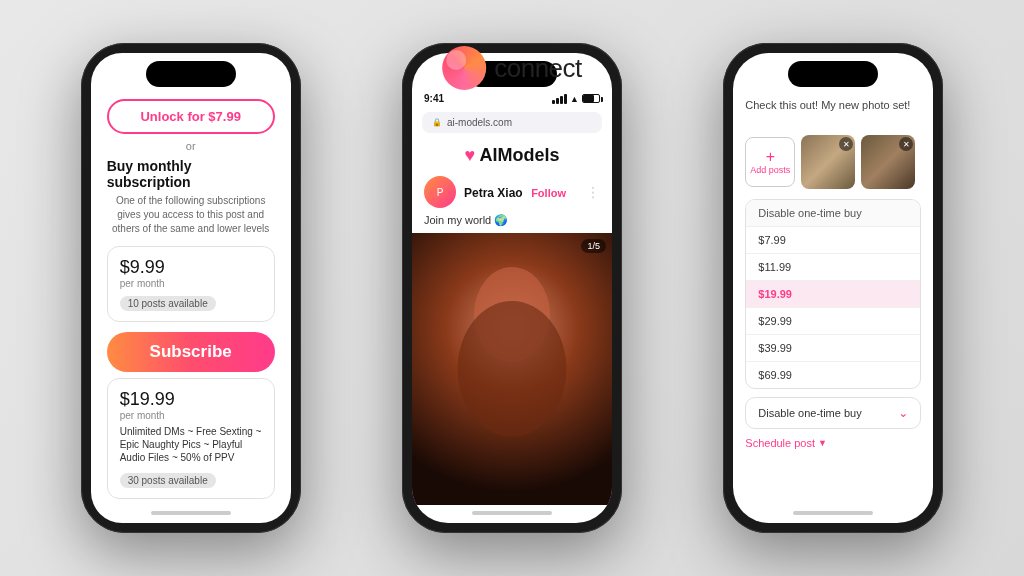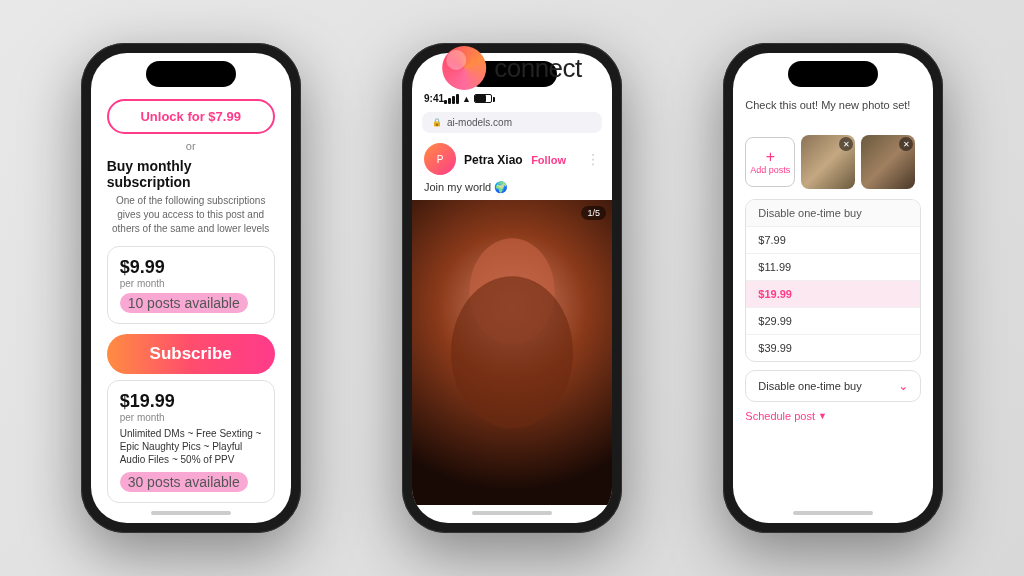--- a/index.html
+++ b/index.html
@@ -60,20 +60,21 @@
 
     
     .phone-left {
       width: 220px;
       height: 490px;
     }
 
     .phone-left .phone-inner {
       width: 200px;
       height: 470px;
+      border-radius: 31px;
     }
 
     
     .phone-center {
       width: 220px;
       height: 490px;
       z-index: 2;
     }
 
     .phone-center .phone-inner {
@@ -185,43 +186,43 @@
     .plan-box {
       border: 1px solid #e0e0e0;
       border-radius: 12px;
       padding: 10px 12px;
       margin-bottom: 10px;
       background: #fff;
     }
 
     .plan-price {
       font-size: 18px;
-      font-weight: 700;
+      font-weight: 400;
       color: #111;
     }
 
     .plan-period {
       font-size: 10px;
       color: #888;
       margin-bottom: 4px;
     }
 
     .plan-desc {
       font-size: 10px;
       color: #333;
       margin-bottom: 6px;
       line-height: 1.3;
     }
 
     .plan-badge {
       display: inline-block;
-      background: #f9a8d4;
+      background: #e5e5e5;
       border-radius: 10px;
       padding: 2px 8px;
-      font-size: 14px;
+      font-size: 10px;
       color: #555;
     }
 
     .subscribe-btn {
       width: 100%;
       border: none;
       border-radius: 24px;
       padding: 10px;
       background: linear-gradient(to right, #ff8c42, #ff4d6d, #ff3b8a);
       color: #fff;
@@ -236,21 +237,21 @@
       border: 1px solid #e0e0e0;
       border-radius: 12px;
       padding: 10px 12px;
       background: #fff;
     }
 
     
     .phone2-status {
       display: flex;
       align-items: center;
-      justify-content: flex-start;
+      justify-content: space-between;
       padding: 2px 12px 4px;
       font-size: 10px;
       font-weight: 600;
       color: #111;
     }
 
     .status-icons {
       display: flex;
       gap: 3px;
       align-items: center;
@@ -588,20 +589,26 @@
             <div class="battery-fill"></div>
           </div>
         </div>
       </div>
 
       <div class="phone2-url-bar">
         <span class="lock-icon-small">🔒</span>
         <span>ai-models.com</span>
       </div>
 
+      <div class="aimodels-header">
+        <div class="aimodels-title">
+          <span class="heart-pink">♥</span>
+          <span>AIModels</span>
+        </div>
+      </div>
 
       <div class="profile-row">
         <div class="avatar-circle">P</div>
         <div>
           <span class="profile-name">Petra Xiao</span>
           <span class="follow-btn">Follow</span>
         </div>
         <div style="margin-left:auto;color:#ccc;font-size:14px;">⋮</div>
       </div>
 
@@ -653,20 +660,21 @@
           </div>
         </div>
 
         <div class="price-dropdown">
           <div class="price-option header-option">Disable one-time buy</div>
           <div class="price-option">$7.99</div>
           <div class="price-option">$11.99</div>
           <div class="price-option selected">$19.99</div>
           <div class="price-option">$29.99</div>
           <div class="price-option">$39.99</div>
+          <div class="price-option">$69.99</div>
         </div>
 
         <div class="dropdown-select">
           <span>Disable one-time buy</span>
           <span class="dropdown-chevron">⌄</span>
         </div>
 
         <div class="schedule-post-link">
           <span>Schedule post</span>
           <span style="font-size:9px;">▼</span>

